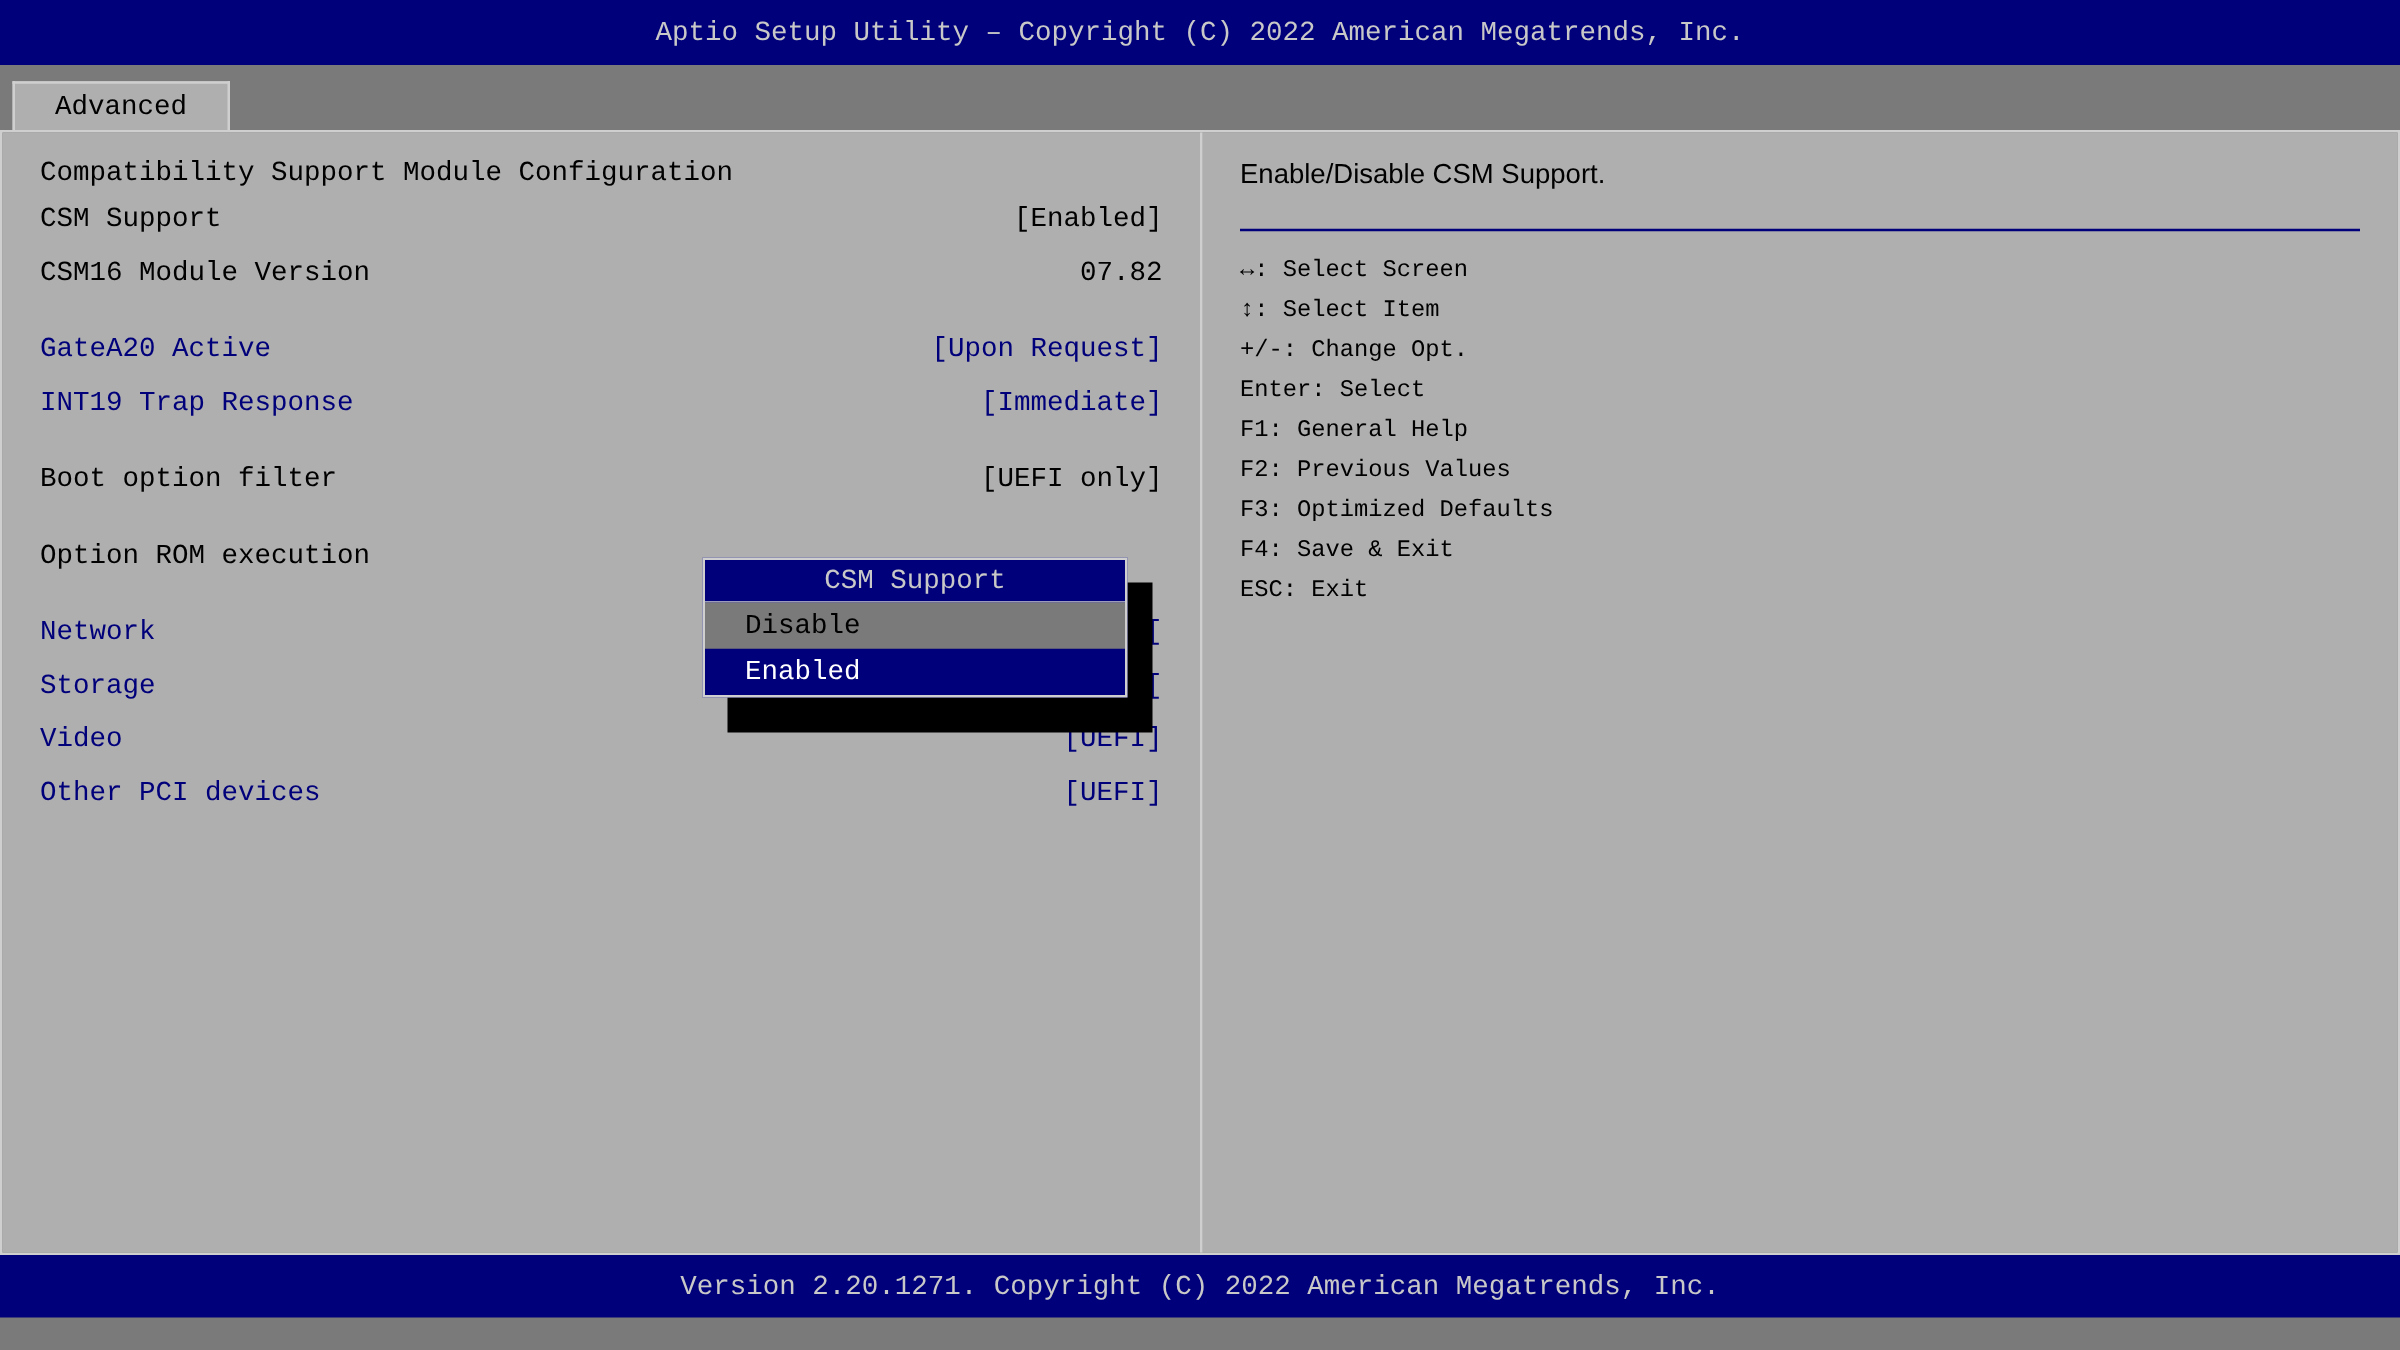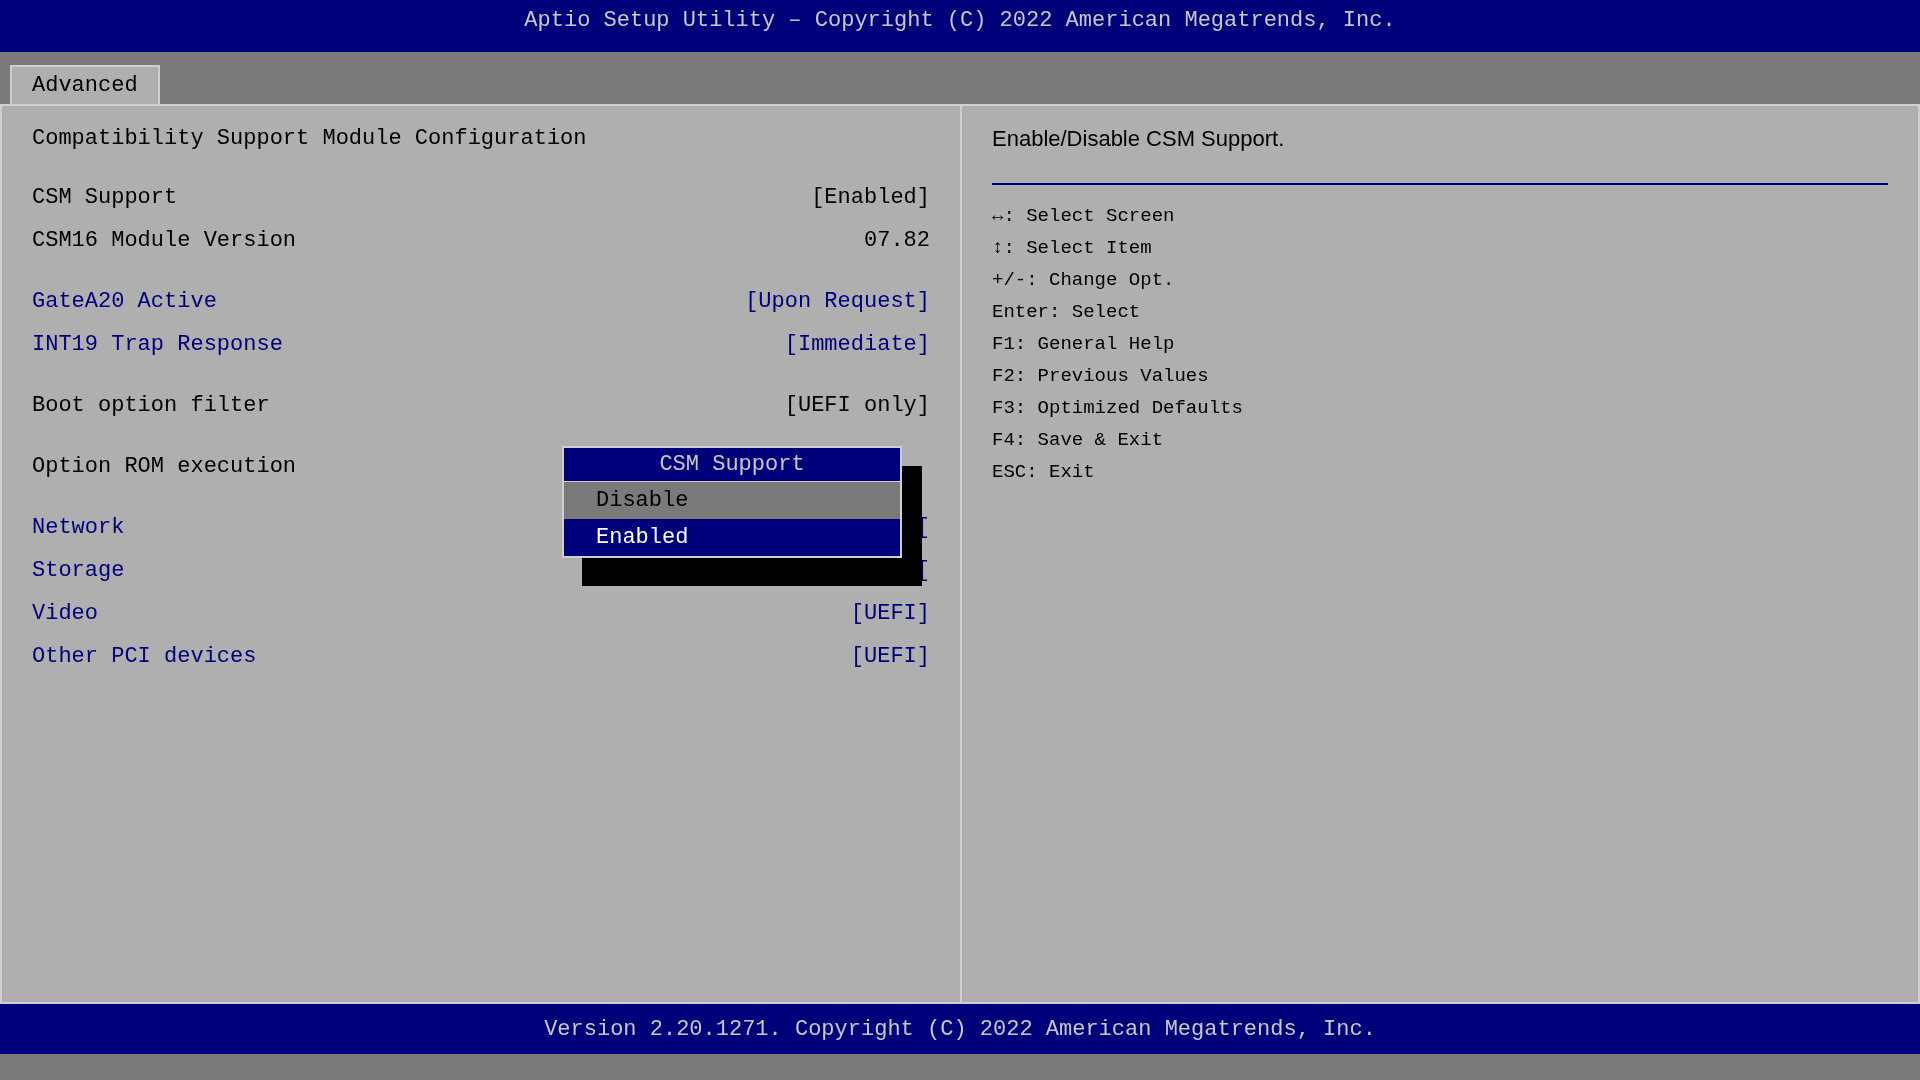--- a/index.html
+++ b/index.html
@@ -19,36 +19,36 @@
     }
 
     #top-bar {
       background-color: #00007a;
       color: #c8c8c8;
       text-align: center;
       padding: 8px 0;
       font-size: 22px;
       height: 52px;
       display: flex;
-      align-items: flex-start;
+      align-items: center;
       justify-content: center;
     }
 
     #tab-bar {
       background-color: #7a7a7a;
       padding: 6px 0 0 0;
       display: flex;
       height: 52px;
       align-items: flex-end;
     }
 
     #tab-advanced {
       background-color: #afafaf;
       color: #000000;
-      padding: 6px 20px;
+      padding: 6px 32px;
       border: 2px solid #cfcfcf;
       border-bottom: none;
       font-family: 'Courier New', Courier, monospace;
       font-size: 22px;
       margin-left: 10px;
     }
 
     #main-content {
       display: flex;
       height: 900px;
@@ -65,21 +65,21 @@
 
     #right-panel {
       background-color: #afafaf;
       flex: 1;
       padding: 20px 30px;
     }
 
     .section-title {
       color: #000000;
       font-size: 22px;
-      margin-bottom: 34px;
+      margin-bottom: 12px;
       font-family: 'Courier New', Courier, monospace;
     }
 
     .setting-row {
       display: flex;
       justify-content: space-between;
       align-items: center;
       margin-bottom: 18px;
     }
 

